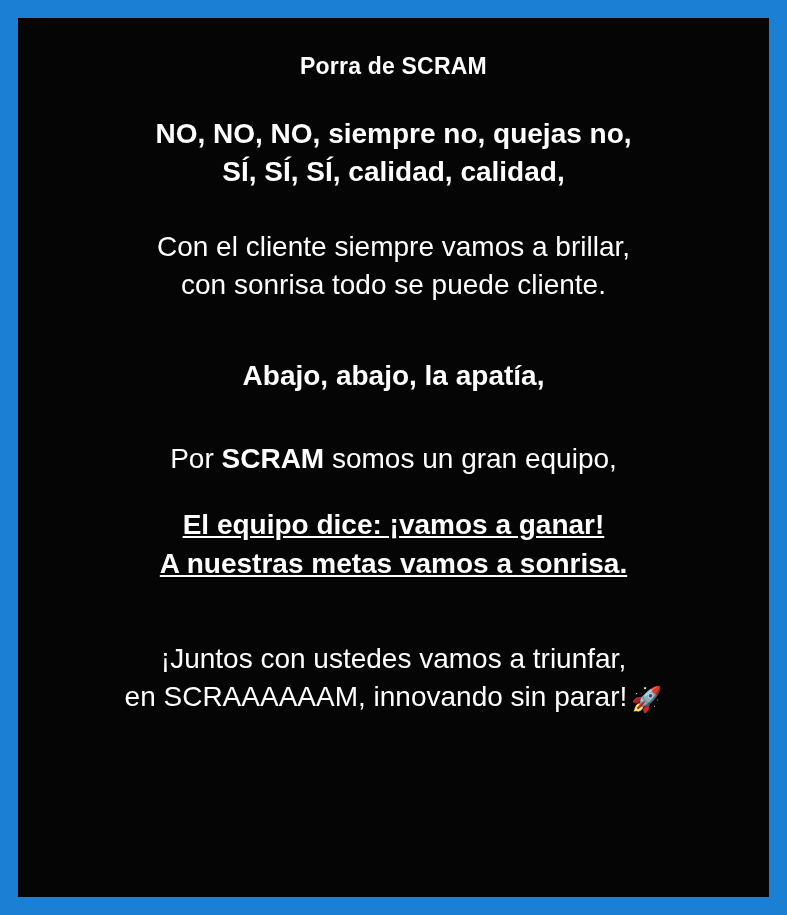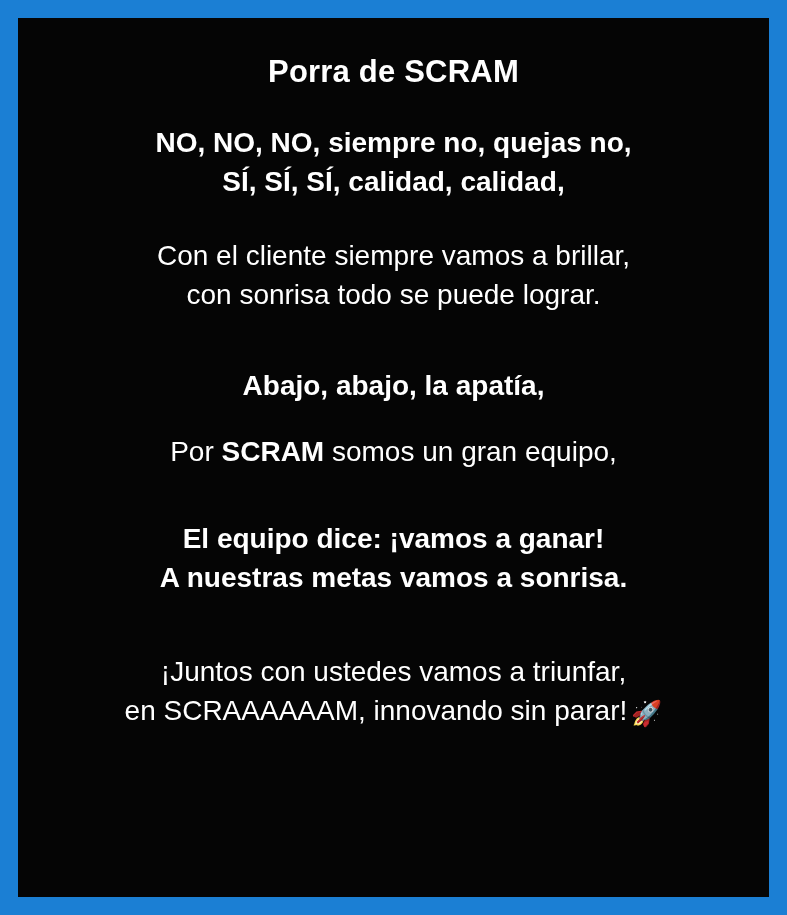--- a/index.html
+++ b/index.html
@@ -26,21 +26,21 @@
     height: 100%;
     background: #050505;
     color: #ffffff;
     text-align: center;
     padding: 30px 18px 20px 18px;
     display: flex;
     flex-direction: column;
     align-items: center;
   }
   .title {
-    font-size: 31px;
+    font-size: 23px;
     font-weight: bold;
     line-height: 1.2;
     margin: 5px 0 0 0;
     letter-spacing: 0.2px;
   }
   .stanza {
     margin-top: 30px;
     width: 100%;
   }
   .line {
@@ -58,40 +58,40 @@
     font-weight: bold;
   }
   .rocket {
     font-size: 25px;
     vertical-align: -2px;
     padding-left: 4px;
   }
   .stanza-1 { margin-top: 34px; }
   .stanza-2 { margin-top: 36px; }
   .stanza-3 { margin-top: 52px; }
-  .stanza-4 { margin-top: 28px; }
-  .stanza-5 { margin-top: 48px; }
+  .stanza-4 { margin-top: 44px; }
+  .stanza-5 { margin-top: 28px; text-decoration: underline; }
   .stanza-6 { margin-top: 56px; }
 </style>
 </head>
 <body style="background: rgb(27, 127, 212);">
 
 <div class="poster" style="background: rgb(27, 127, 212);">
   <div class="inner" style="background: rgb(5, 5, 5); color: rgb(255, 255, 255);">
 
     <div class="title">Porra de SCRAM</div>
 
     <div class="stanza stanza-1">
       <div class="line bold">NO, NO, NO, siempre no, quejas no,</div>
       <div class="line bold">SÍ, SÍ, SÍ, calidad, calidad,</div>
     </div>
 
     <div class="stanza stanza-2">
       <div class="line regular">Con el cliente siempre vamos a brillar,</div>
-      <div class="line regular">con sonrisa todo se puede lograr.</div>
+      <div class="line regular">con sonrisa todo se puede cliente.</div>
     </div>
 
     <div class="stanza stanza-3">
       <div class="line bold">Abajo, abajo, la apatía,</div>
     </div>
 
     <div class="stanza stanza-4">
       <div class="line regular" id="stanza-4-line-1">Por <span class="strong">SCRAM</span> somos un gran equipo,</div>
     </div>
 

